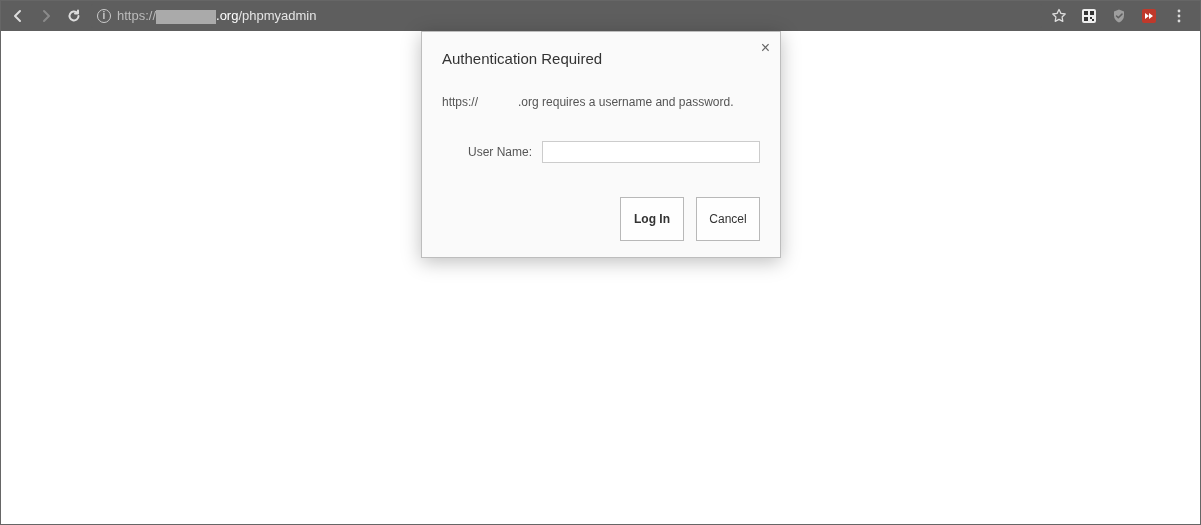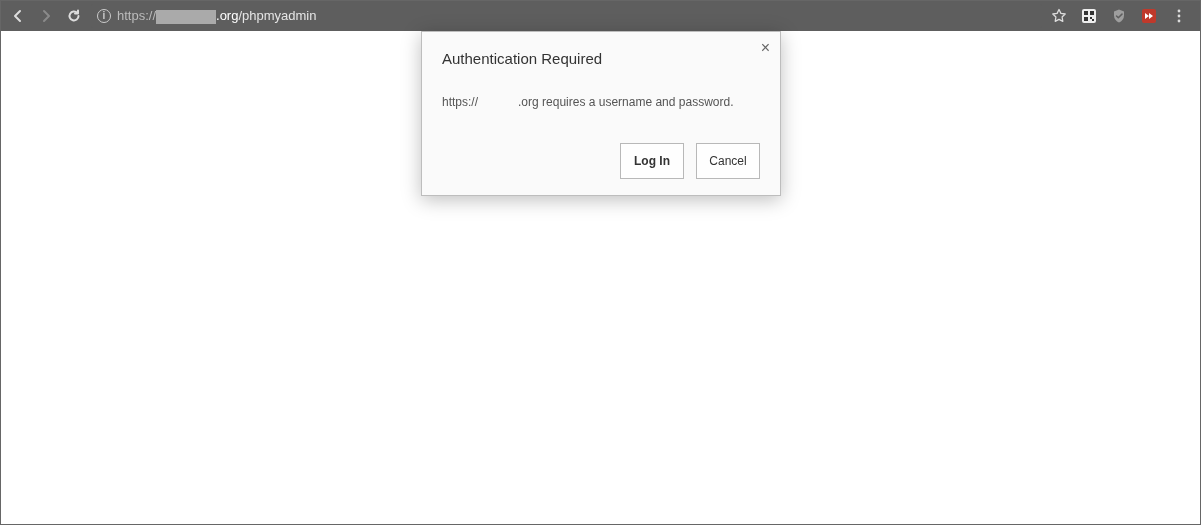--- a/index.html
+++ b/index.html
@@ -131,21 +131,21 @@
       padding: 0 4px;
     }
     .dialog-actions {
       display: flex;
       justify-content: flex-end;
       gap: 12px;
       margin-top: 34px;
     }
     .btn {
       min-width: 64px;
-      height: 36px;
+      height: 44px;
       border: 1px solid #b8b8b8;
       background: #fefefe;
       font-size: 12px;
       color: #333;
       cursor: pointer;
       padding: 0 12px;
     }
     .btn.primary { font-weight: 600; }
     svg { display: block; }
   </style>
@@ -213,18 +213,22 @@
   </div>
 </div>
 
 <div class="content">
   <div class="dialog">
     <div class="dialog-close">×</div>
     <div class="dialog-title">Authentication Required</div>
     <div class="dialog-msg">
       <span>https://</span><span class="msg-redact"></span><span>.org requires a username and password.</span>
     </div>
+    <div class="form-row">
+      <div class="form-label">User Name:</div>
+      <input class="form-input" type="text" value="" style="">
+    </div>
     <div class="dialog-actions">
       <button class="btn primary">Log In</button>
       <button class="btn">Cancel</button>
     </div>
   </div>
 </div>
 
 </body></html>

